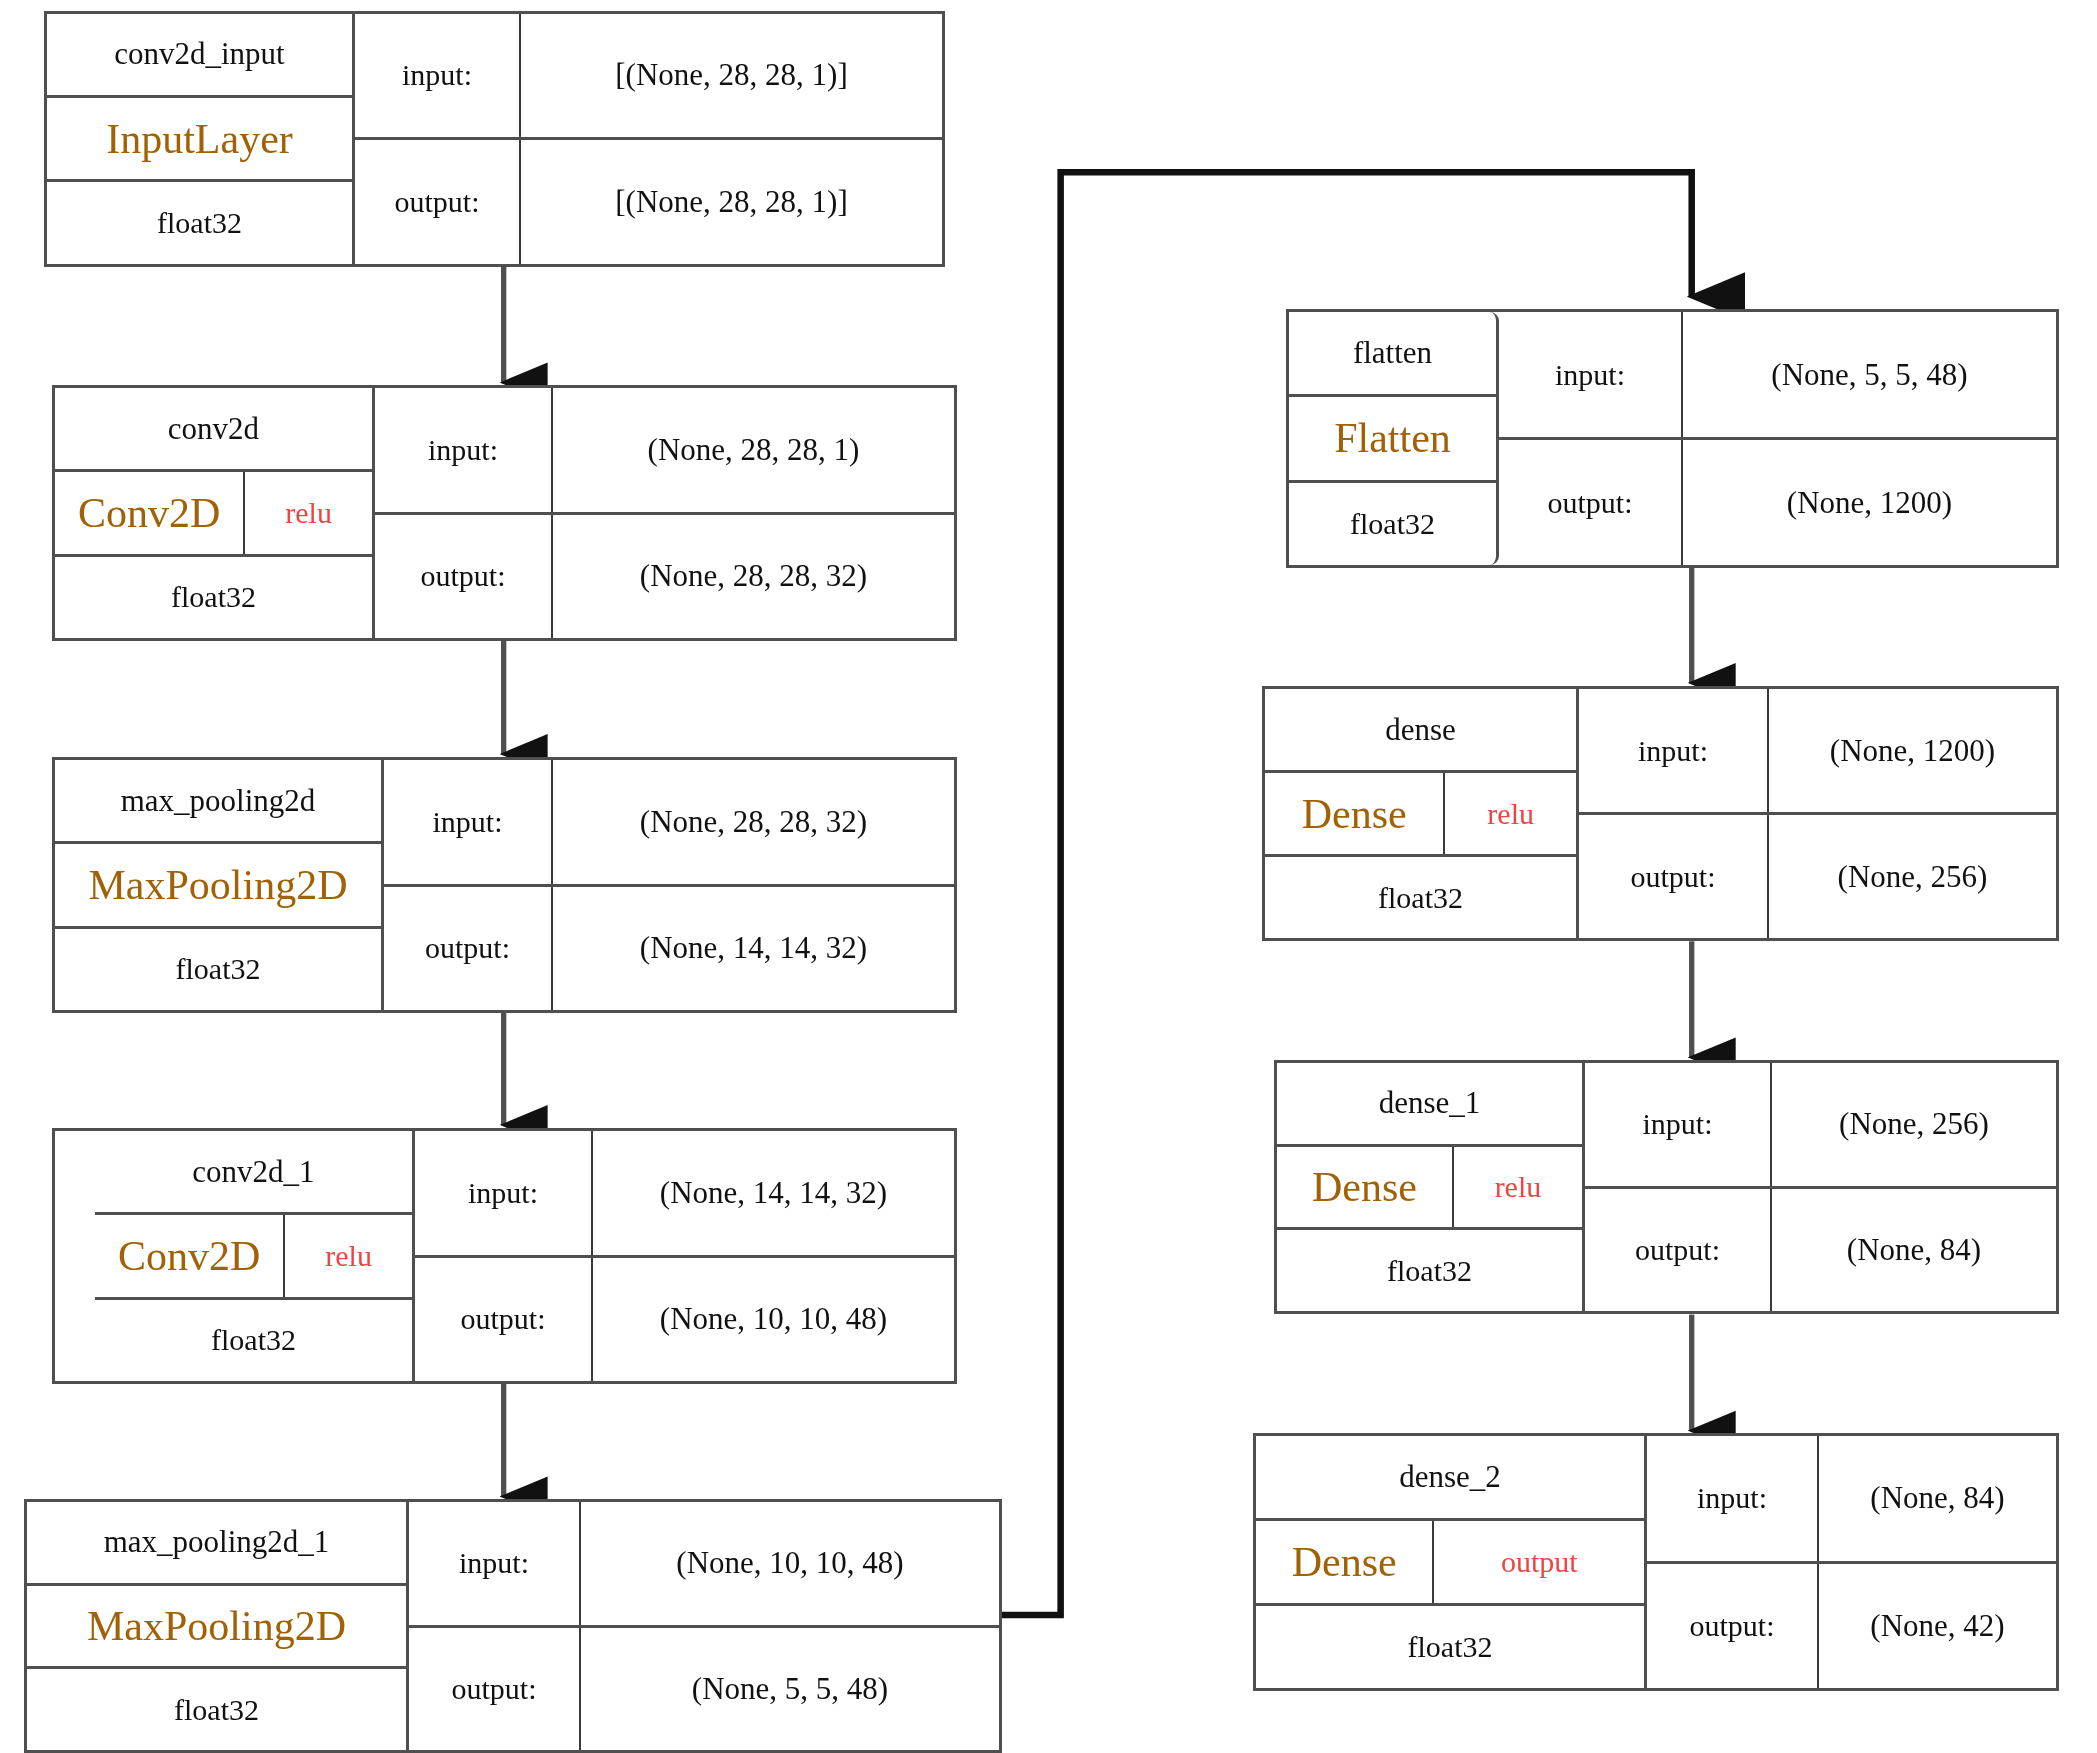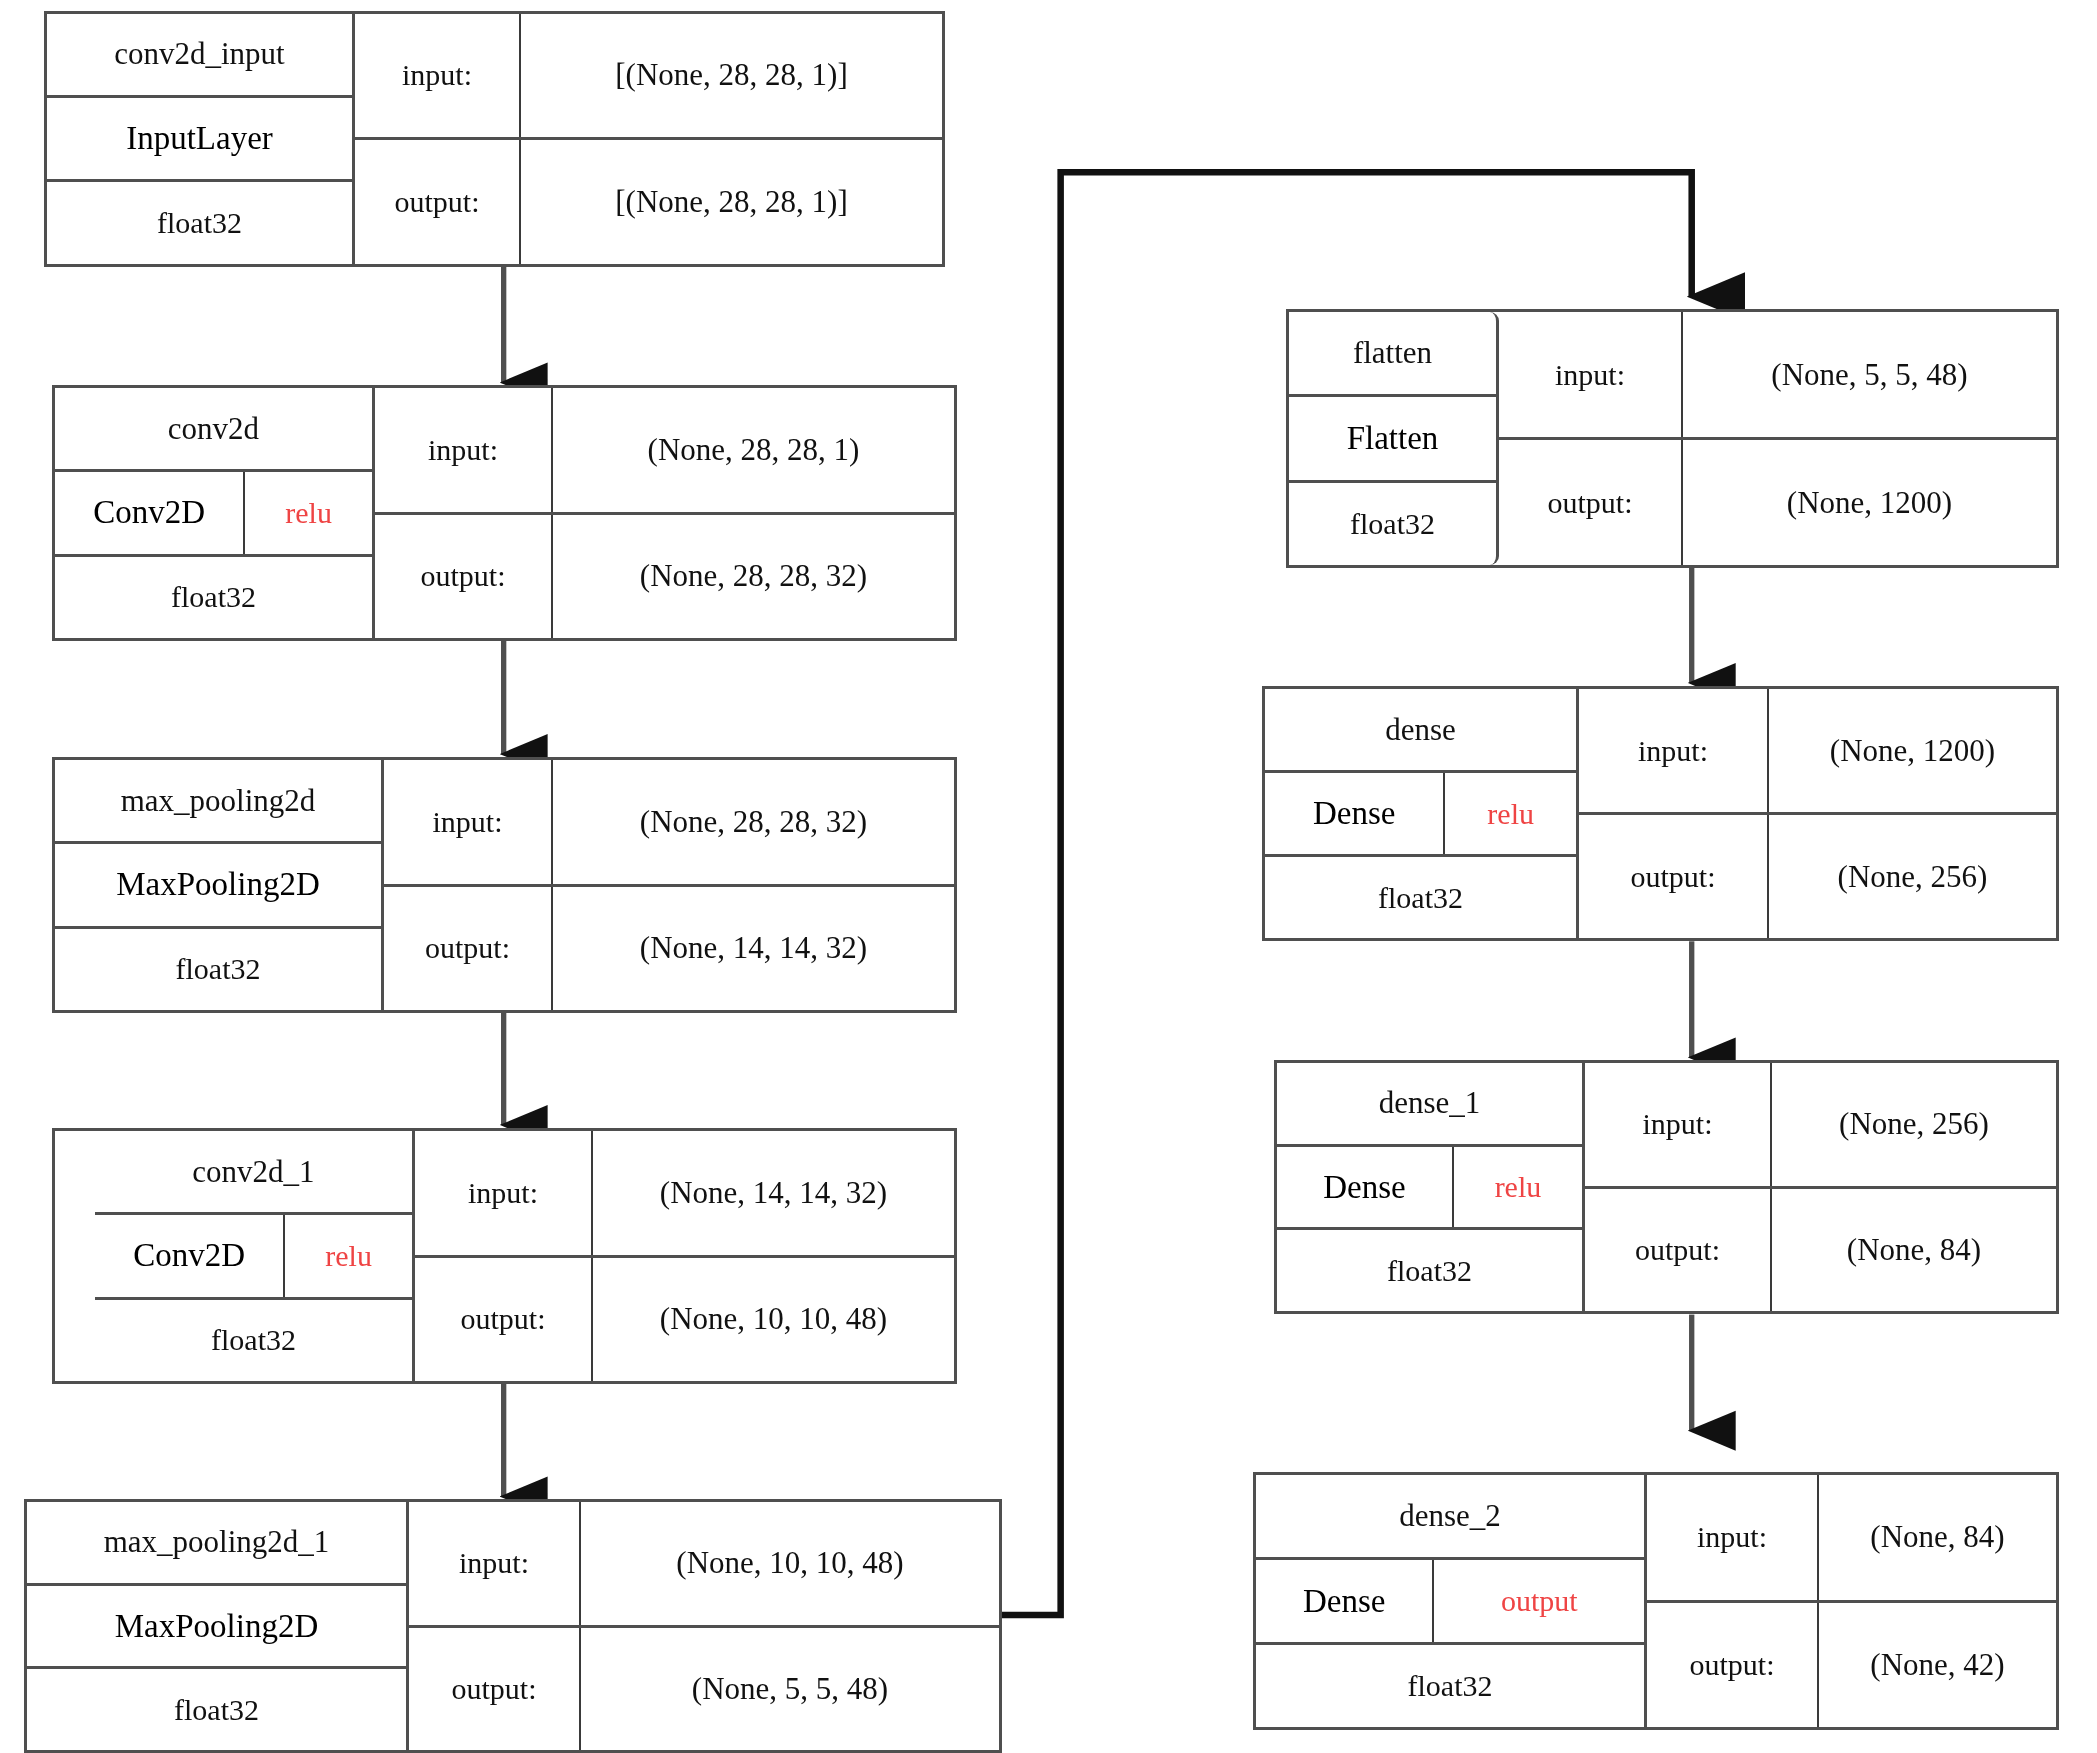--- a/index.html
+++ b/index.html
@@ -93,21 +93,21 @@
     flex: 1 1 auto;
     display: flex;
     align-items: center;
     justify-content: center;
     white-space: nowrap;
     padding: 0 9.5px;
   }
 
   
   .t-name   { font-size: 31px; color: #111; }
-  .t-class  { font-size: 33px; color: #000000; }
+  .t-class  { font-size: 42px; color: #a16207; }
   .t-act    { font-size: 30px; color: #ef4444; }
   .t-dtype  { font-size: 30px; color: #111; }
   .t-iolab  { font-size: 30px; color: #111; }
   .t-shape  { font-size: 31px; color: #111; }
 
   
   #edges {
     position: absolute;
     left: 0; top: 0;
     width: 2097px;
@@ -365,21 +365,21 @@
         <div class="io-label t-iolab" style="width:187px;">input:</div>
         <div class="io-shape t-shape">(None, 256)</div>
       </div>
       <div class="io-row">
         <div class="io-label t-iolab" style="width:187px;">output:</div>
         <div class="io-shape t-shape">(None, 84)</div>
       </div>
     </div>
   </div>
 
-  <div class="node" style="left:1253px; top:1472px; width:806px; height:258px;">
+  <div class="node" style="left:1253px; top:1433px; width:806px; height:258px;">
     <div class="meta" style="width:391px;">
       <div class="meta-row">
         <span class="t-name">dense_2</span>
       </div>
       <div class="meta-row split">
         <div class="meta-cell cls" style="flex:0 0 46%;">
           <span class="t-class">Dense</span>
         </div>
         <div class="meta-cell">
           <span class="t-act">output</span>

